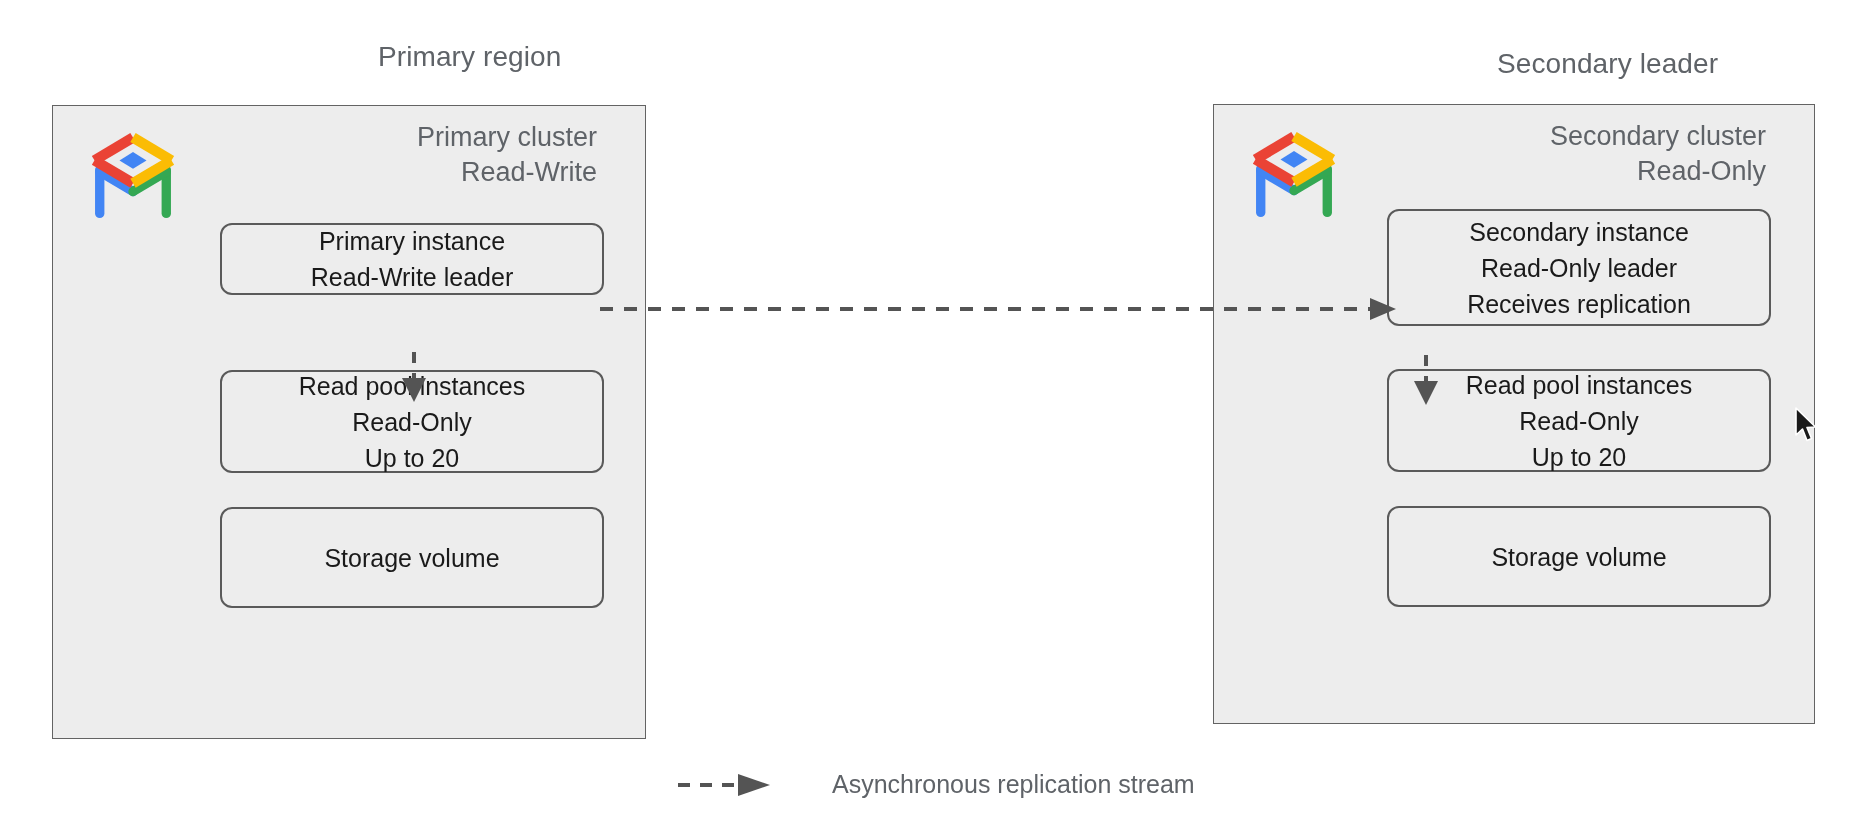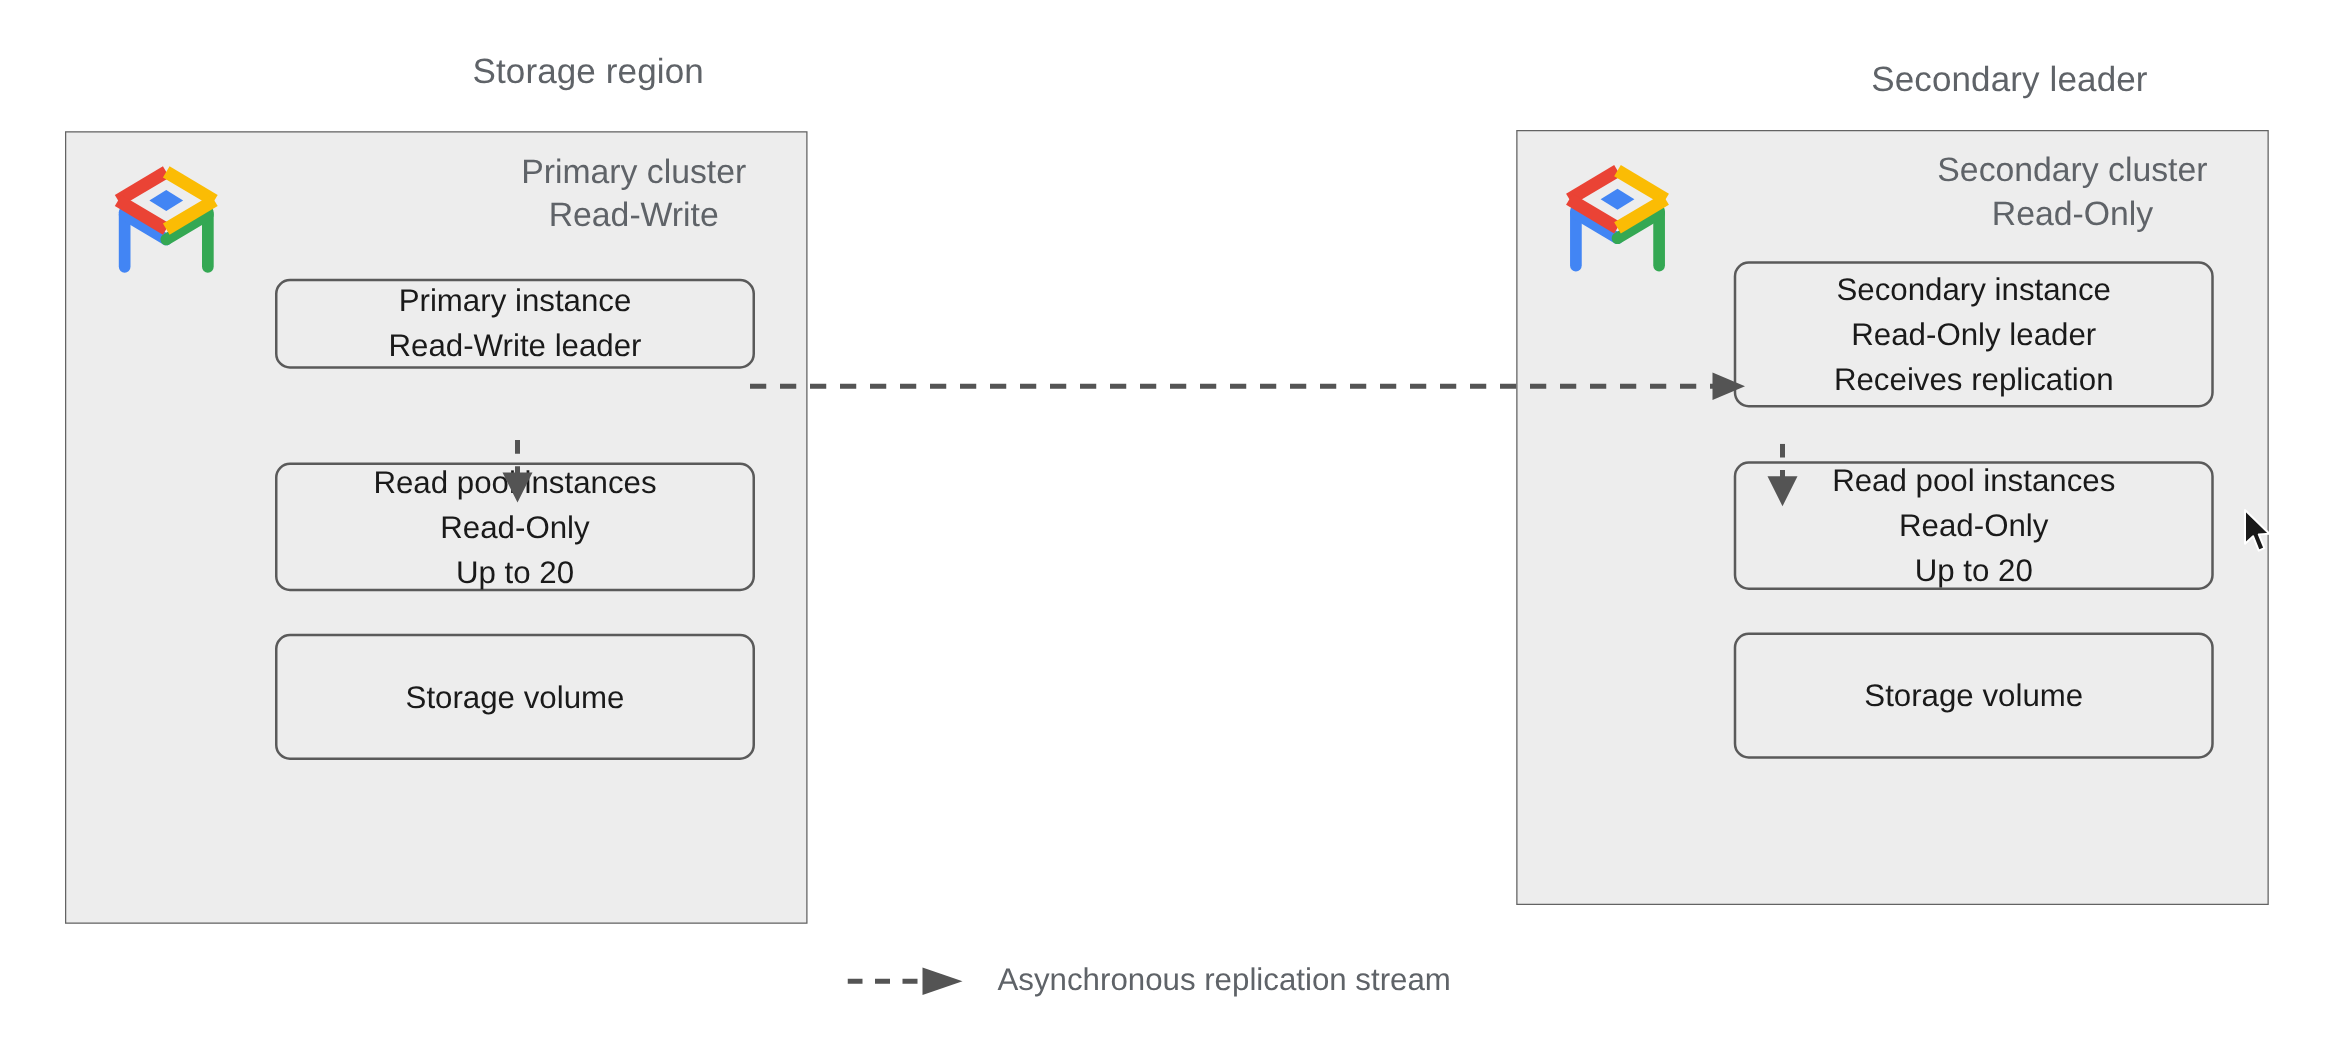--- a/index.html
+++ b/index.html
@@ -42,21 +42,21 @@
   #cluster-panel-primary   { left: 52px;   top: 105px; width: 594px; height: 634px; }
   #cluster-panel-secondary { left: 1213px; top: 104px; width: 602px; height: 620px; }
 
   .cluster-title {
     position: absolute;
     right: 48px;
     top: 14px;
     font-size: 27px;
     line-height: 35px;
     color: #5f6368;
-    text-align: center;
+    text-align: right;
     white-space: pre-line;
     margin-left: 19px;
   }
 
   
   .alloydb-logo {
     position: absolute;
     left: 28px;
     top: 18px;
     width: 104px;
@@ -107,21 +107,21 @@
     height: 30px;
   }
 
   
   #legend {
     position: absolute;
     left: 678px;
     top: 770px;
     display: flex;
     align-items: center;
-    gap: 24px;
+    gap: 58px;
   }
   #legend-arrow { width: 96px; height: 26px; display: block; }
   #legend-label {
     font-size: 25px;
     color: #5f6368;
     white-space: nowrap;
   }
 
   
   #mouse-cursor {
@@ -131,21 +131,21 @@
     width: 26px;
     height: 38px;
     pointer-events: none;
   }
 </style>
 </head>
 <body>
 
 <div id="canvas">
 
-  <div class="region-label" id="region-label-primary">Storage region</div>
+  <div class="region-label" id="region-label-primary">Primary region</div>
 
   <div class="region-label" id="region-label-secondary">Secondary leader</div>
 
   <div class="cluster-panel" id="cluster-panel-primary">
 
     <div class="alloydb-logo">
       <svg viewBox="0 0 100 100" width="104" height="104" aria-hidden="true">
 
         <path d="M18 44 L18 86" stroke="#4285F4" stroke-width="9" stroke-linecap="round" fill="none"></path>
         <path d="M82 44 L82 86" stroke="#34A853" stroke-width="9" stroke-linecap="round" fill="none"></path>

